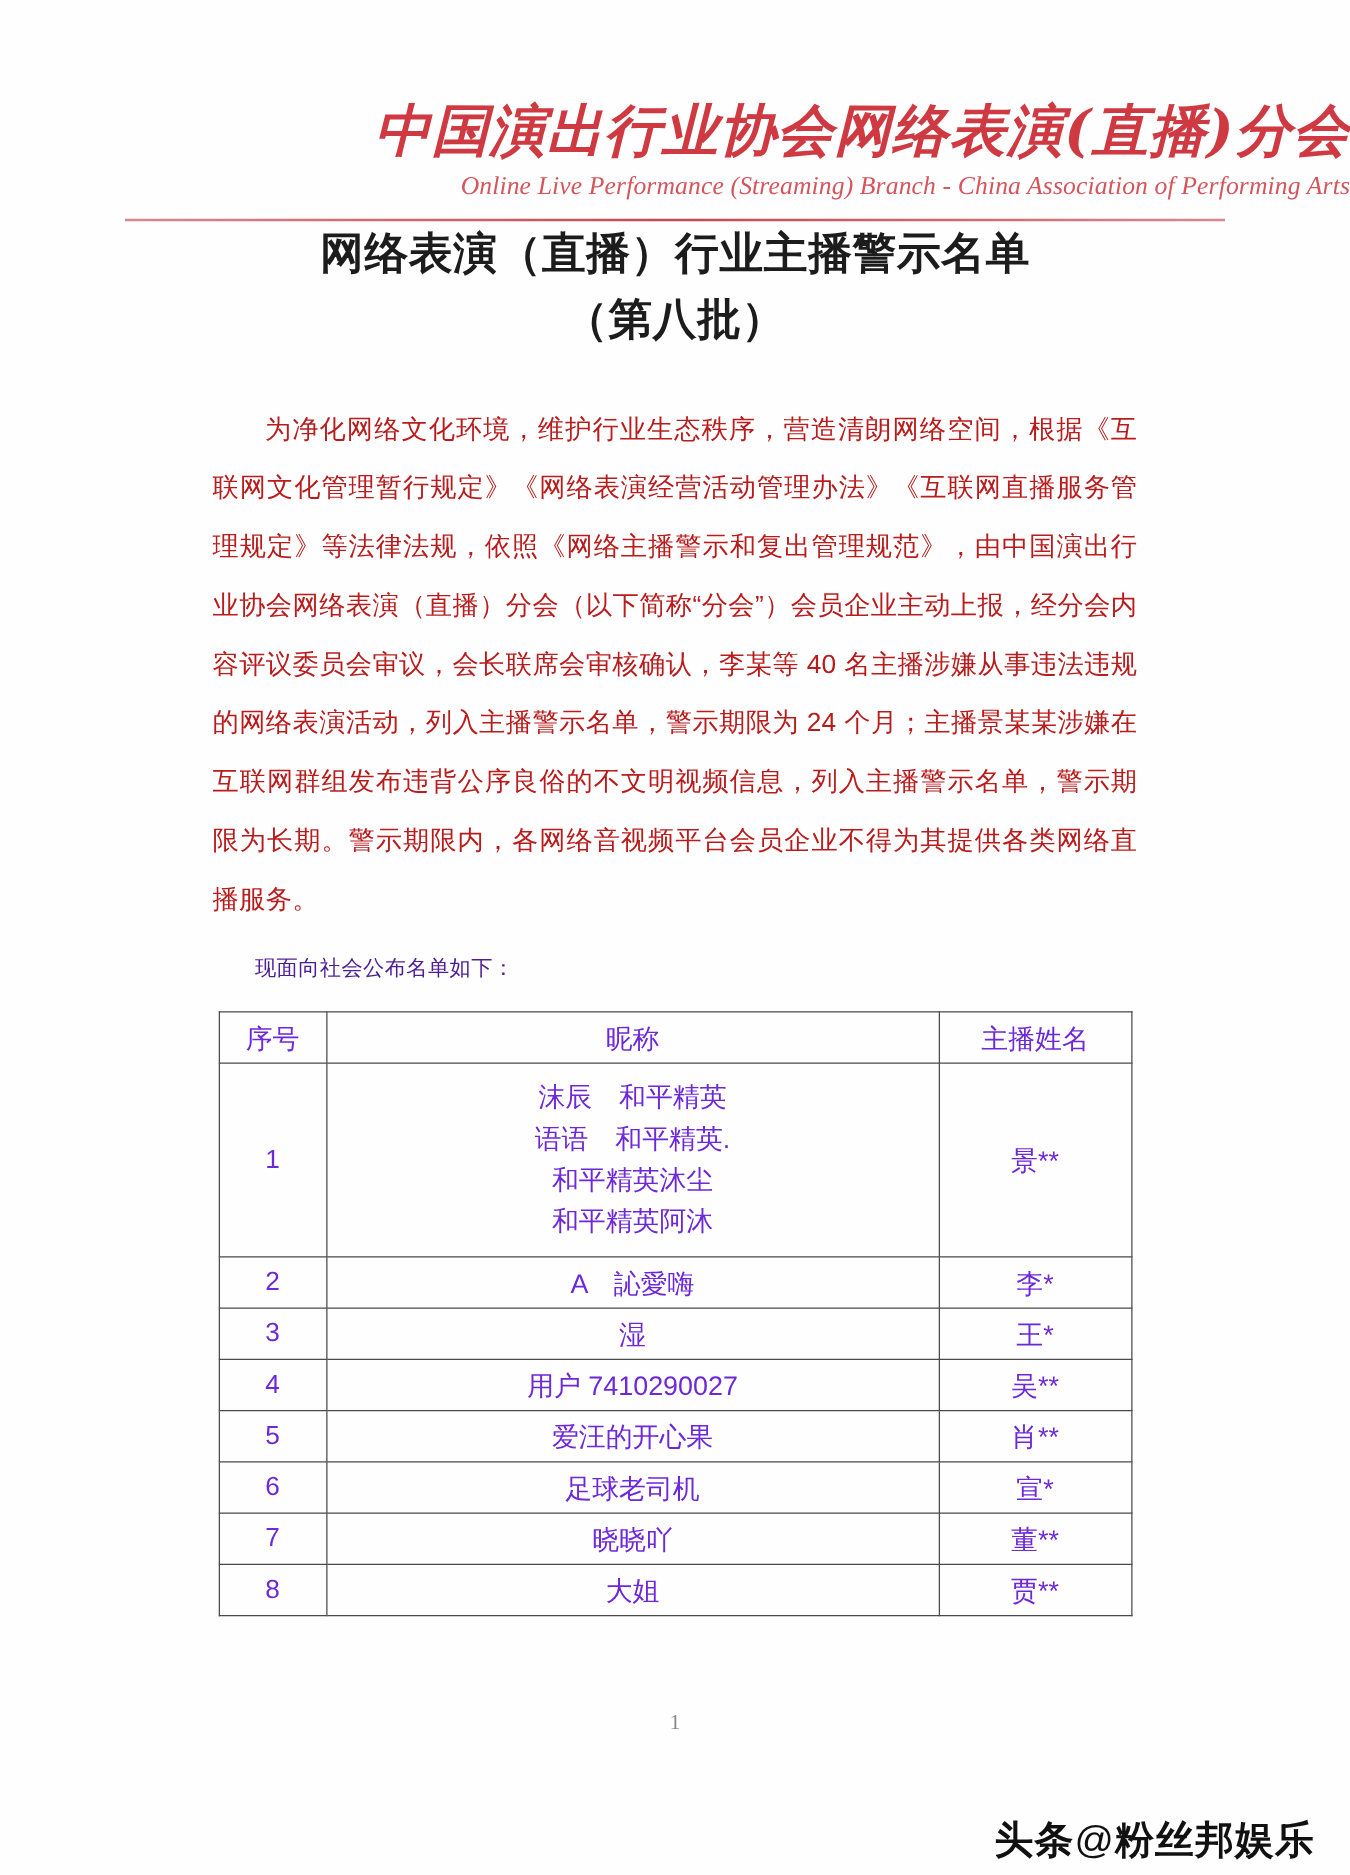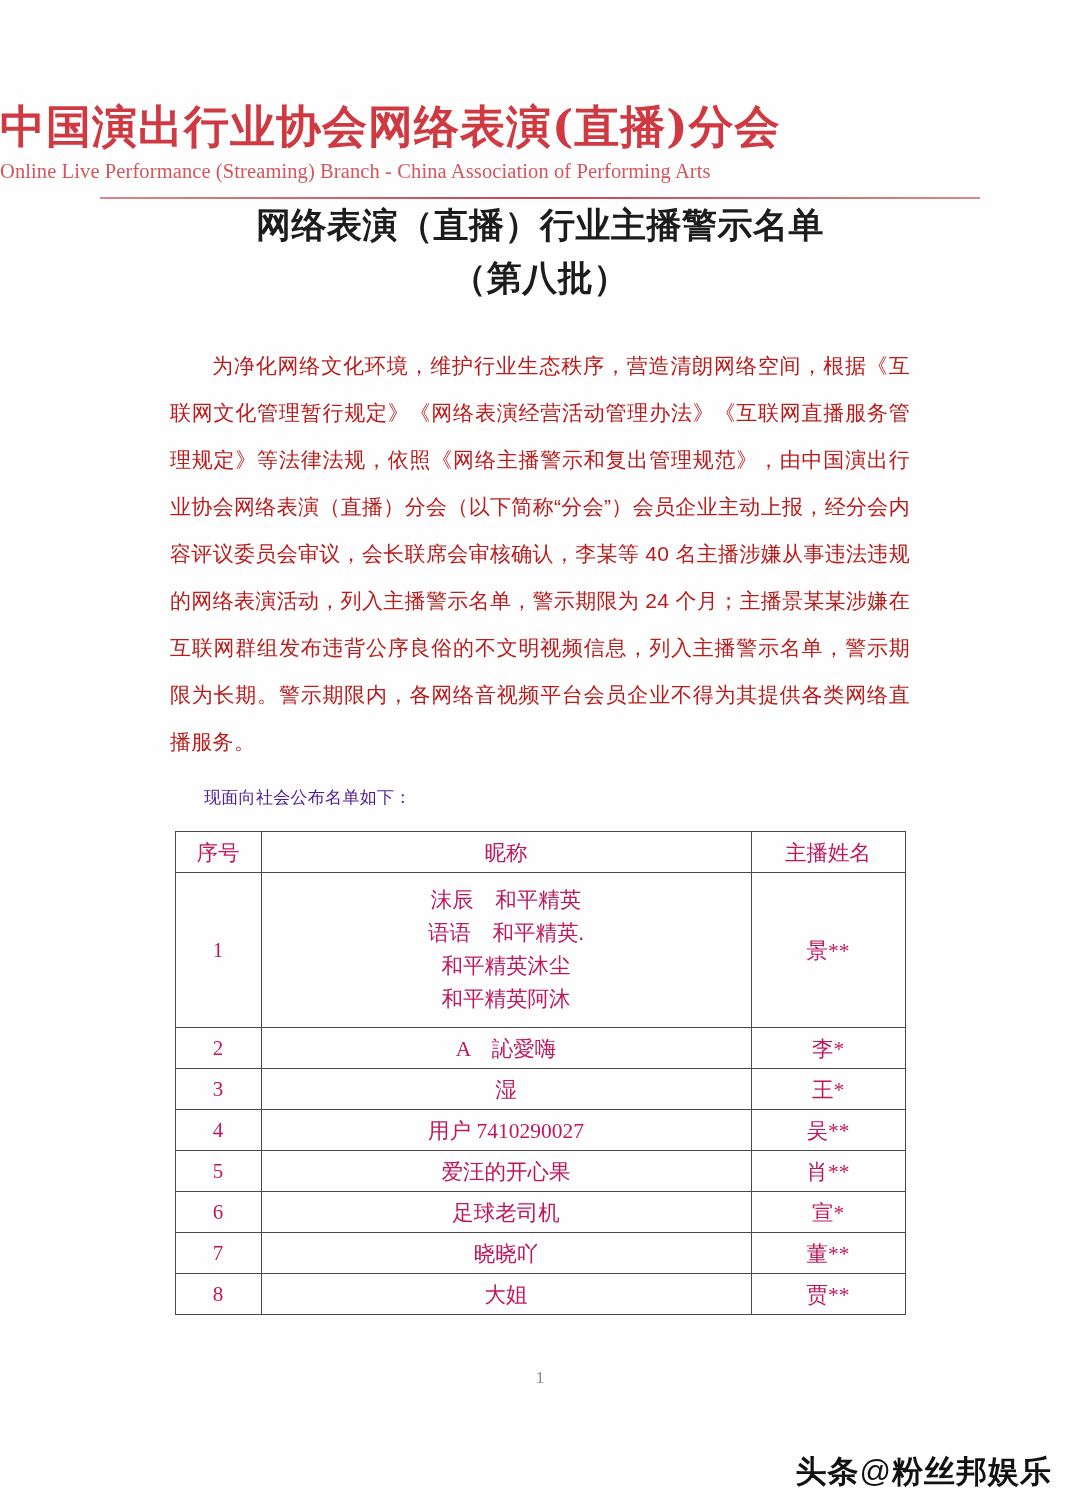--- a/index.html
+++ b/index.html
@@ -17,22 +17,23 @@
 
   .page {
     position: relative;
     width: 1080px;
     height: 1500px;
     background: #fefefe;
   }
 
   
   .letterhead {
-    padding-top: 100px;
-    text-align: left;
+    padding-top: 78px;
+    text-align: right;
+    font-style: italic;
   }
   .lh-cn {
     font-family: "DejaVu Serif", "Liberation Serif", serif;
     font-size: 45px;
     font-weight: 700;
     letter-spacing: 1px;
     color: #cf3a42;
     line-height: 1.18;
     white-space: nowrap;
   }
@@ -89,22 +90,22 @@
     text-indent: 2em;
     letter-spacing: 0.3px;
   }
 
   
   .name-table {
     width: 730px;
     margin: 12px auto;
     border-collapse: collapse;
     table-layout: fixed;
-    font-family: Liberation Serif, serif;
-    color: #be185d;
+    font-family: Liberation Sans, sans-serif;
+    color: #6d28d9;
   }
   .name-table th,
   .name-table td {
     border: 1.5px solid #4a4a4a;
     text-align: center;
     vertical-align: middle;
     font-weight: 400;
     font-size: 21px;
     padding: 3px 4px;
   }

